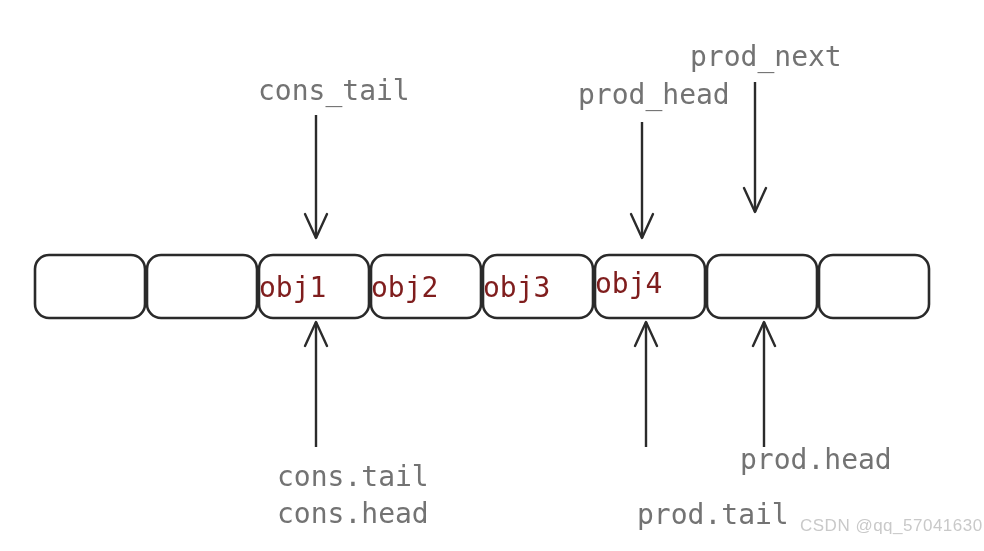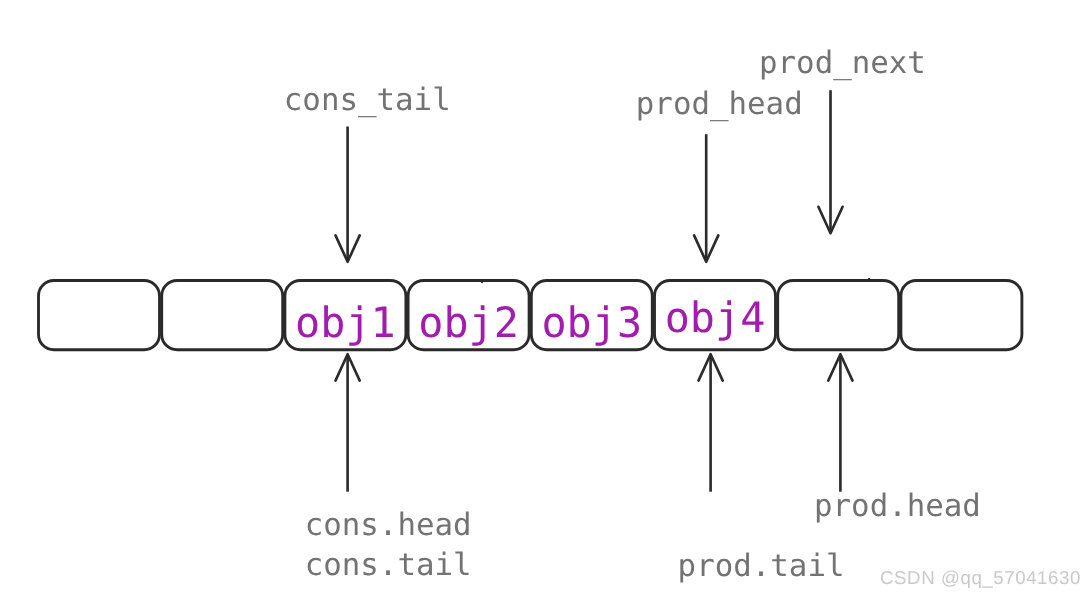--- a/index.html
+++ b/index.html
@@ -40,24 +40,24 @@
     position: absolute;
     left: 0;
     top: 0;
     width: 984px;
     height: 551px;
     pointer-events: none;
   }
   .cell-text {
     position: absolute;
     font-family: "DejaVu Sans Mono", "Liberation Mono", monospace;
-    font-size: 38px;
-    color: #a21caf;
+    font-size: 28px;
+    color: #7f1d1d;
     white-space: pre;
-    text-align: center;
+    text-align: left;
   }
 </style>
 </head>
 <body>
 
 <div id="canvas">
 
   <svg class="ring-svg" viewBox="0 0 984 551" xmlns="http://www.w3.org/2000/svg">
     <defs>
       <filter id="sketch" x="-5%" y="-20%" width="110%" height="140%">
@@ -106,20 +106,20 @@
   <div id="cell-labels">
       <div class="cell-text" style="left: 259px; top: 271px; width: 110px;">obj1</div>
       <div class="cell-text" style="left: 371px; top: 271px; width: 110px;">obj2</div>
       <div class="cell-text" style="left: 483px; top: 271px; width: 110px;">obj3</div>
       <div class="cell-text" style="left: 595px; top: 267px; width: 110px;">obj4</div>
     </div>
   <div id="pointer-labels">
       <div class="label" style="left: 258px; top: 74px;">cons_tail</div>
       <div class="label" style="left: 578px; top: 78px;">prod_head</div>
       <div class="label" style="left: 690px; top: 40px;">prod_next</div>
-      <div class="label two-line" style="left: 277px; top: 458px;"><div>cons.head</div><div>cons.tail</div></div>
-      <div class="label" style="left: 616px; top: 498px;"><div>prod.tail</div></div>
+      <div class="label two-line" style="left: 277px; top: 458px;"><div>cons.tail</div><div>cons.head</div></div>
+      <div class="label" style="left: 637px; top: 498px;"><div>prod.tail</div></div>
       <div class="label" style="left: 740px; top: 443px;"><div>prod.head</div></div>
     </div>
 
   <div class="watermark" style="left:800px; top:516px;">CSDN @qq_57041630</div>
 
 </div>
 
 </body></html>

